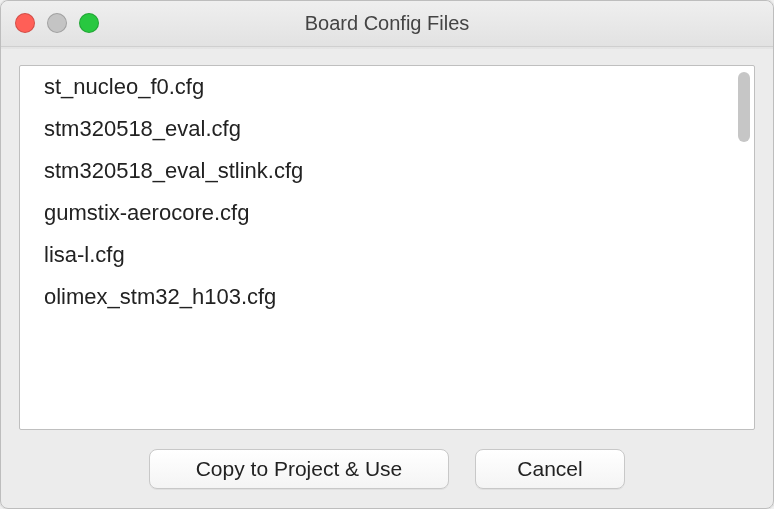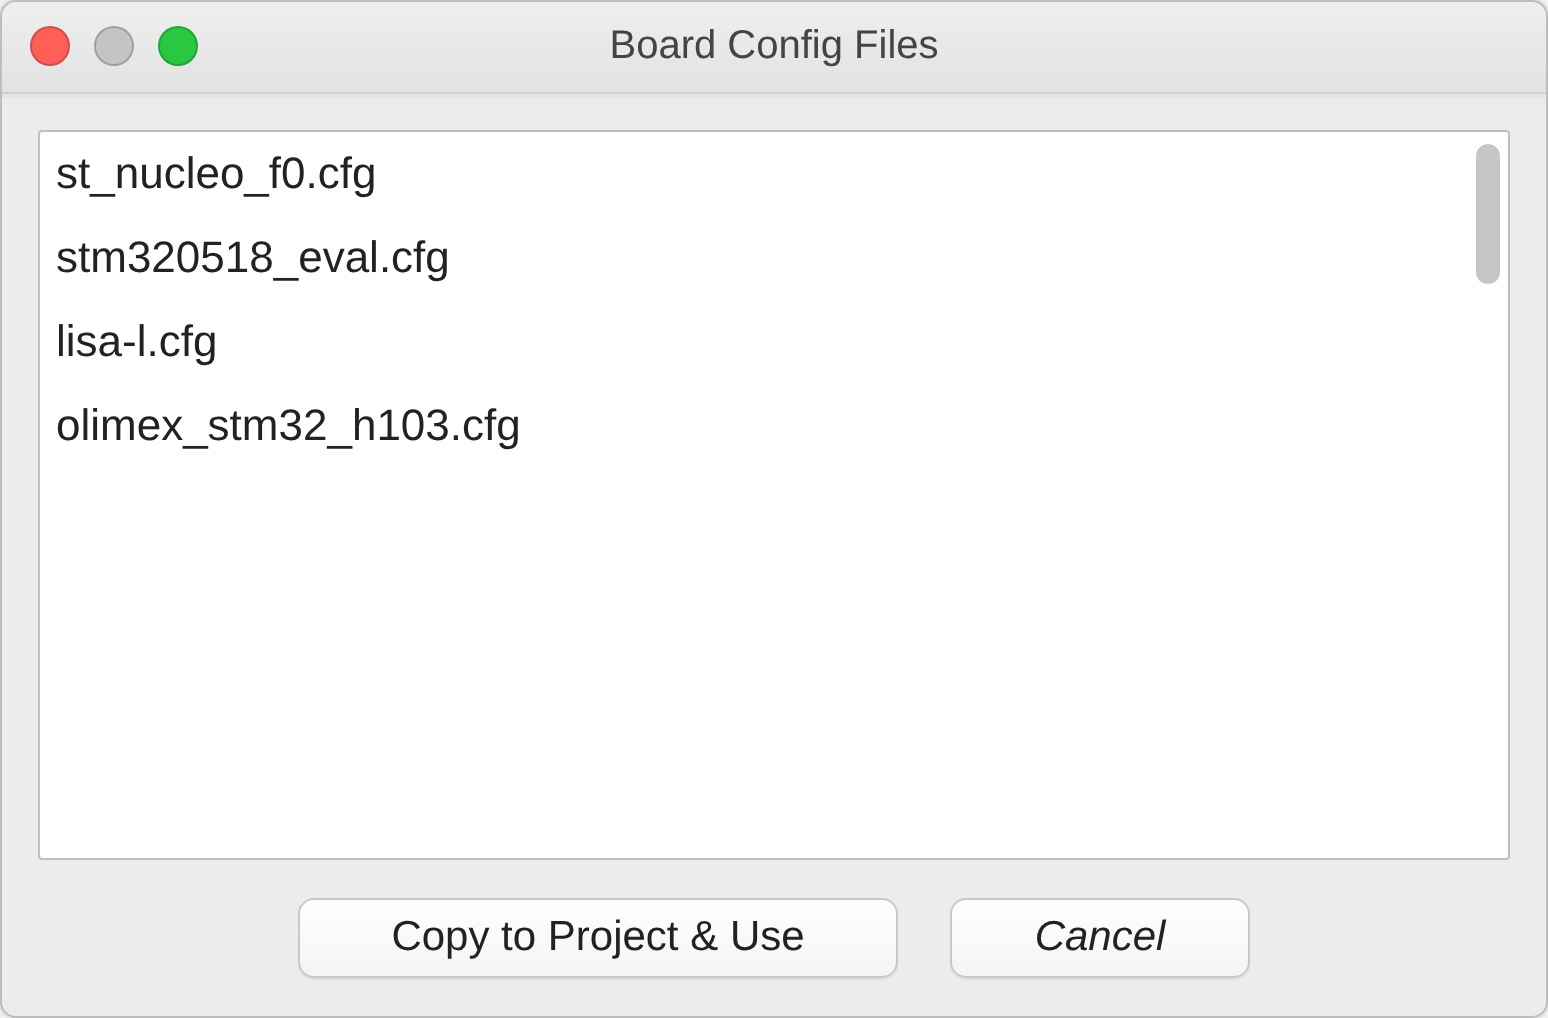--- a/index.html
+++ b/index.html
@@ -60,21 +60,21 @@
     border-radius: 2px;
     position: relative;
     overflow: hidden;
   }
   .listbox {
     position: absolute;
     inset: 0;
     overflow-y: auto;
   }
   .item {
-    padding: 3px 8px 3px 8px;
+    padding: 3px 8px 3px 24px;
     font-size: 22px;
     color: #222;
     line-height: 36px;
     white-space: nowrap;
     cursor: default;
     user-select: none;
   }
   .scrollbar-fake {
     position: absolute;
     right: 4px; top: 6px;
@@ -101,21 +101,21 @@
     padding: 0 30px;
     cursor: default;
     box-shadow: 0 1px 0 rgba(0,0,0,0.05);
   }
   button.mac.primary {
     border: 1px solid #1568e6;
     background: linear-gradient(#4ea0ff, #1a7bff);
     color: #fff;
     min-width: 150px;
   }
-  button.mac.cancel { min-width: 150px; font-style: italic; }
+  button.mac.cancel { min-width: 150px; }
   button.mac.copy   { min-width: 300px; }
 </style>
 </head>
 <body>
 
 <div class="window">
 
   <div class="titlebar">
     <div class="traffic">
       <div class="tl close"></div>
@@ -123,20 +123,22 @@
       <div class="tl zoom"></div>
     </div>
     <div class="title">Board Config Files</div>
   </div>
 
   <div class="content">
     <div class="listbox-wrap">
       <div class="listbox">
         <div class="item">st_nucleo_f0.cfg</div>
         <div class="item">stm320518_eval.cfg</div>
+        <div class="item">stm320518_eval_stlink.cfg</div>
+        <div class="item">gumstix-aerocore.cfg</div>
         <div class="item">lisa-l.cfg</div>
         <div class="item">olimex_stm32_h103.cfg</div>
       </div>
       <div class="scrollbar-fake"></div>
     </div>
   </div>
 
   <div class="buttons">
     <button class="mac copy">Copy to Project &amp; Use</button>
     <button class="mac cancel">Cancel</button>

